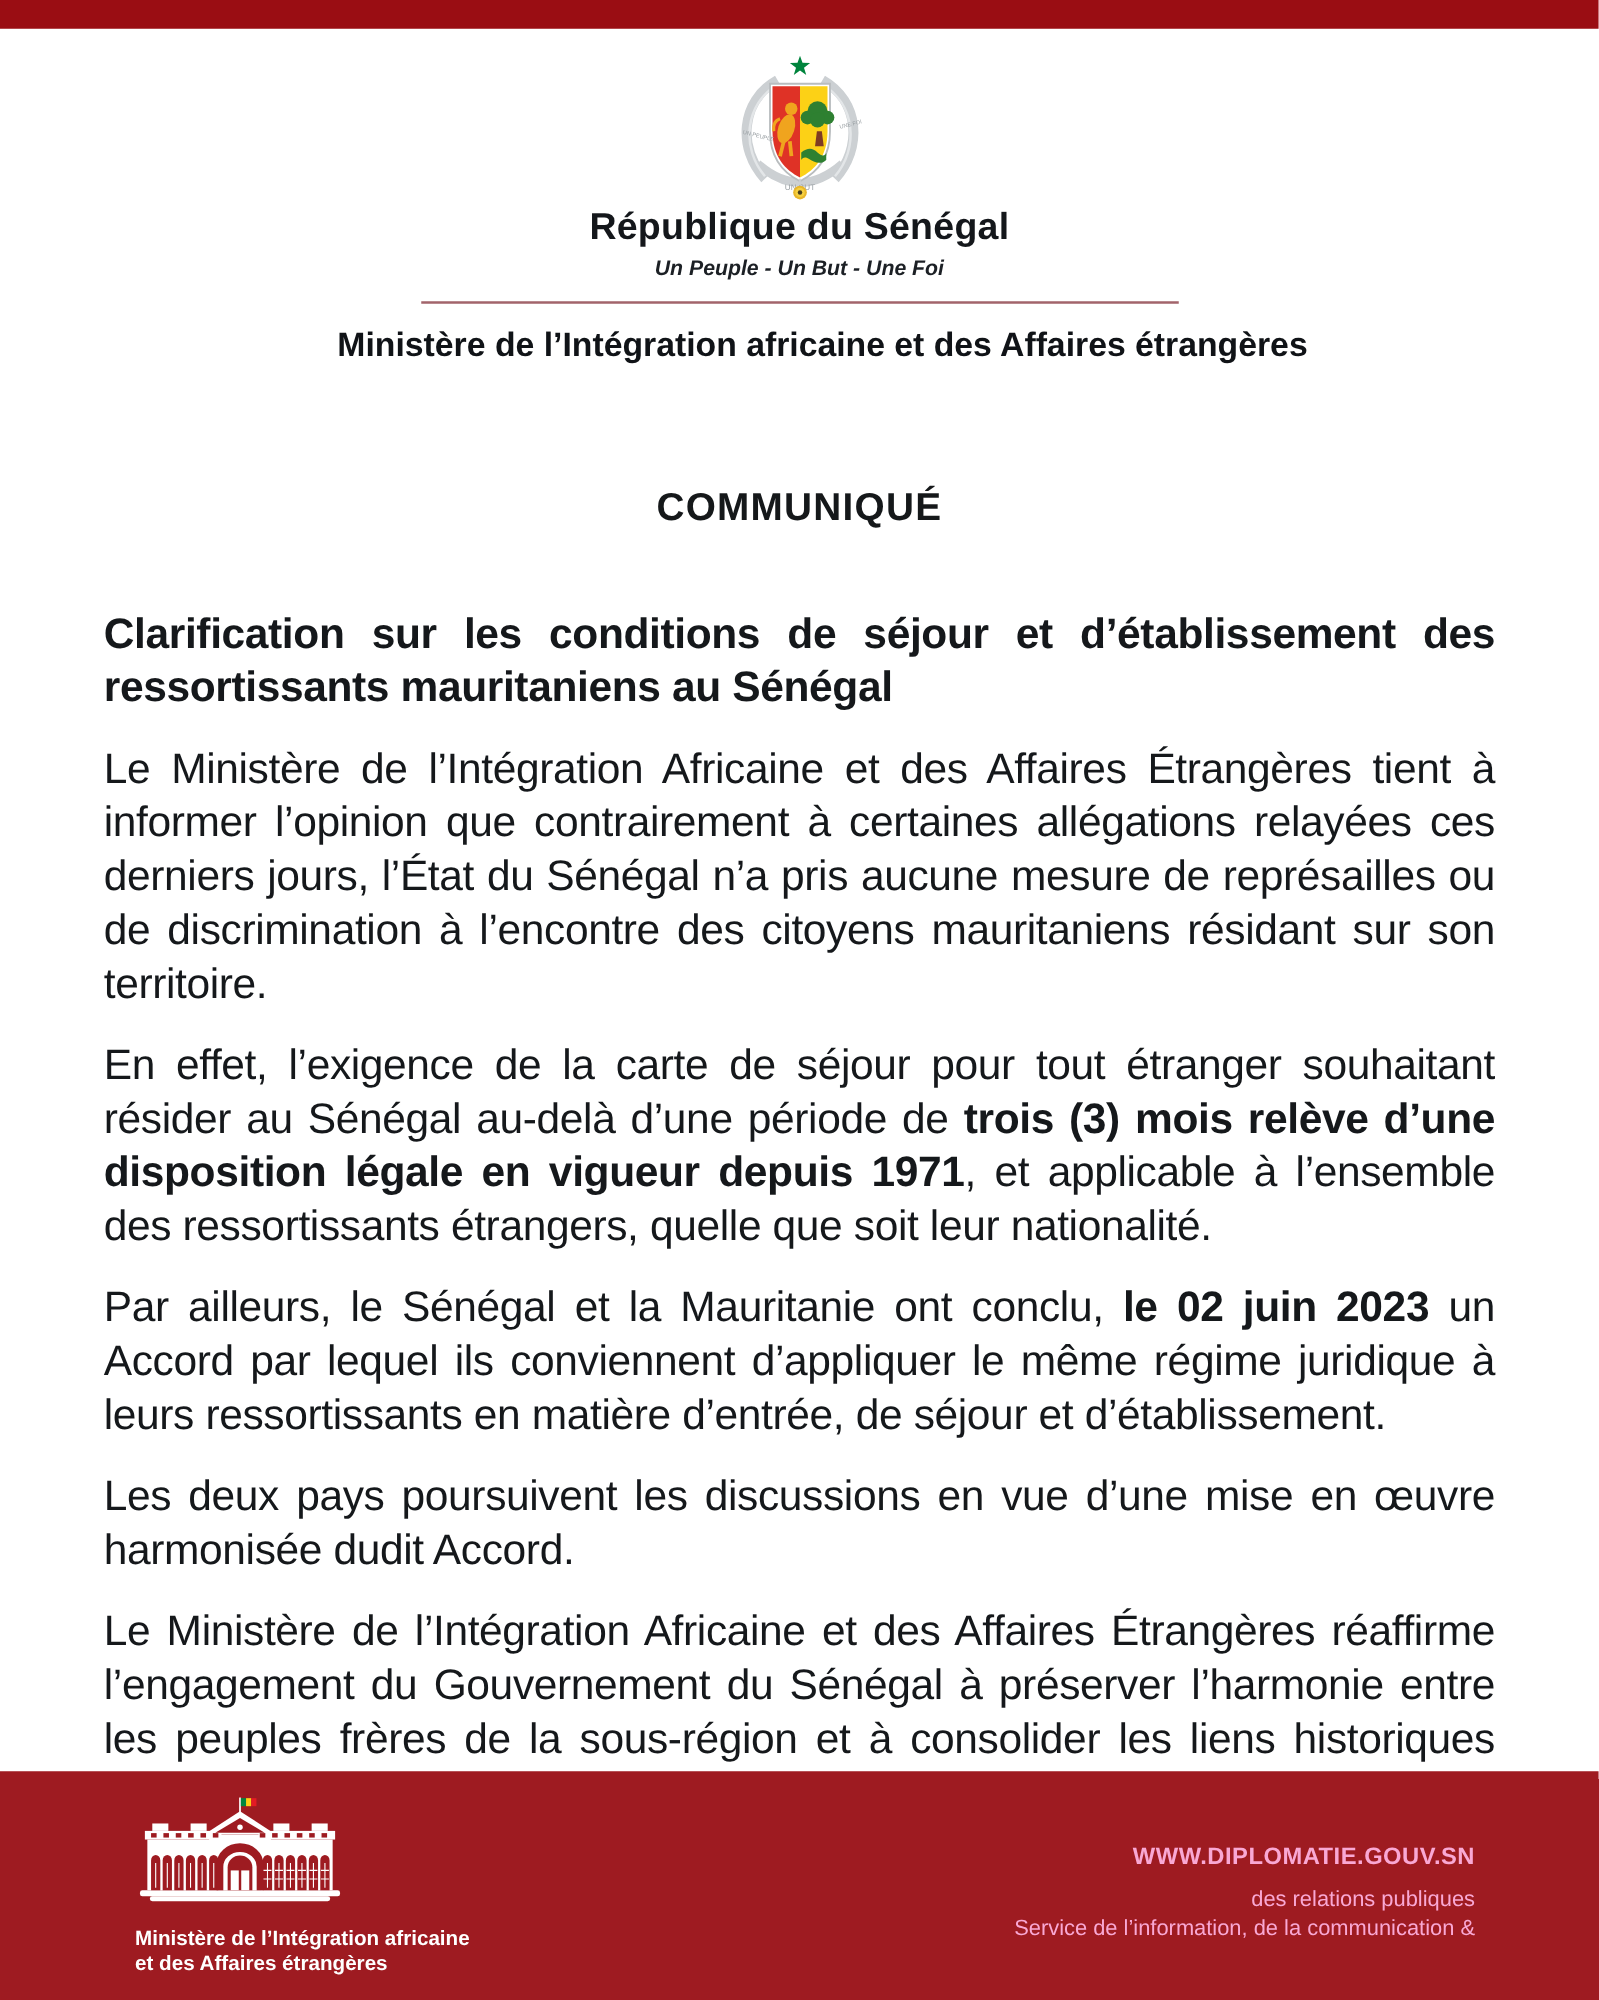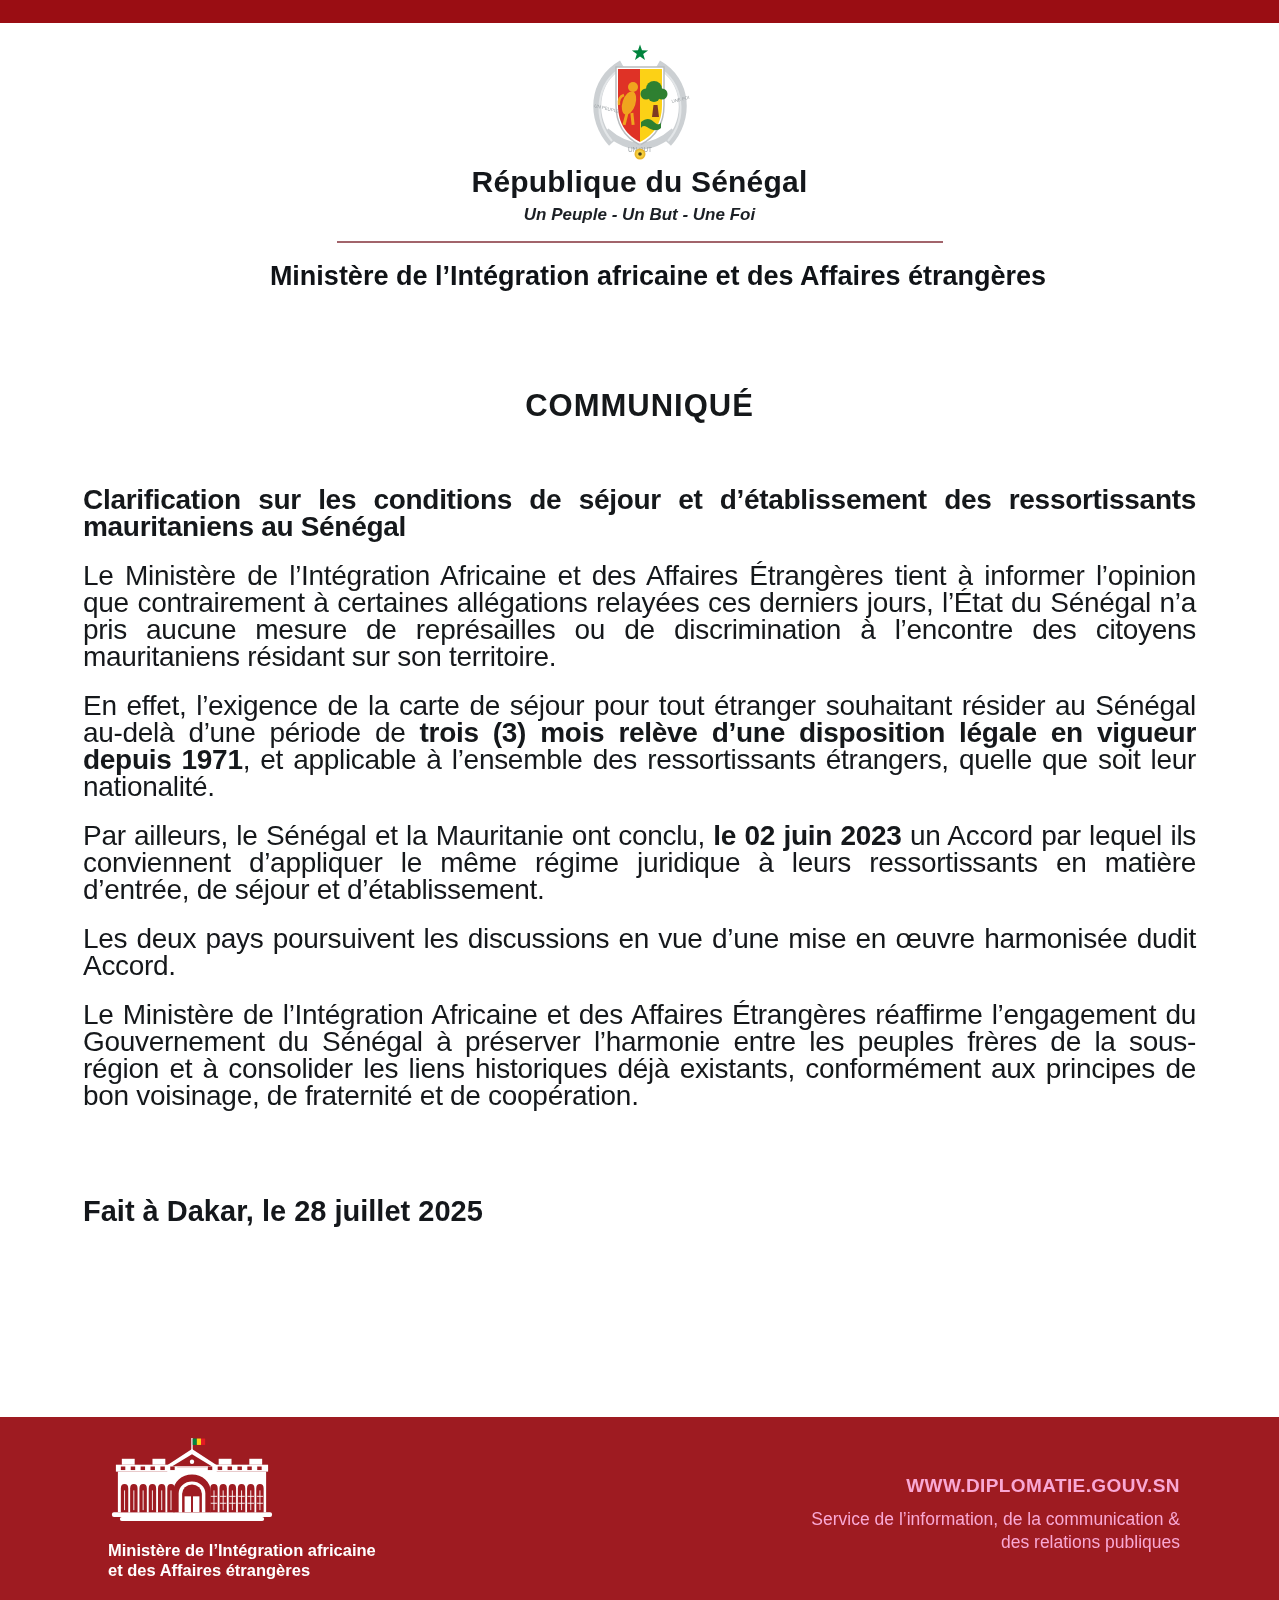--- a/index.html
+++ b/index.html
@@ -9,21 +9,21 @@
   }
   .top-bar{height:23px;background:#9a0d13;}
   .doc-header{text-align:center;}
   .emblem{display:block;margin:20px auto 0;}
   .republic{font-size:30px;font-weight:700;margin-top:4px;letter-spacing:.2px;color:#14171b;}
   .motto{font-size:17px;font-style:italic;font-weight:600;margin-top:6px;color:#1c2025;}
   .rule{width:606px;border:none;border-top:2px solid #a2646b;margin:16px auto 0;}
   .ministry{font-size:27px;font-weight:700;margin-top:18px;color:#101317;padding-left:37px;}
   .doc-title{text-align:center;font-size:31px;font-weight:700;letter-spacing:1px;margin-top:96px;}
   .content{padding:0 83px;}
-  .par{font-size:28px;line-height:27px;text-align:justify;margin:0 0 22px;letter-spacing:-0.3px;color:#15181b;}
+  .par{font-size:34px;line-height:43px;text-align:justify;margin:0 0 22px;letter-spacing:-0.3px;color:#15181b;}
   .par b{font-weight:700;}
   .subject{font-weight:700;margin-top:62px;}
   .dateline{font-size:29px;font-weight:700;text-align:left;padding-right:99px;margin-top:86px;color:#14171b;}
   .doc-footer{position:absolute;left:0;right:0;bottom:0;height:183px;background:#9e1b21;}
   .footer-left{position:absolute;left:108px;top:20px;width:290px;text-align:left;}
   .footer-left .name{color:#ffffff;font-size:16.5px;font-weight:700;line-height:20px;margin-top:8px;}
   .footer-right{position:absolute;right:99px;top:58px;text-align:right;color:#f9a8d4;}
   .website{font-size:19px;font-weight:700;letter-spacing:.4px;}
   .service{font-size:17.5px;line-height:23px;margin-top:11px;font-weight:400;}
 </style>
@@ -169,17 +169,17 @@
       </g>
     </svg>
     <div class="name">
       <div>Ministère de l’Intégration africaine</div>
       <div>et des Affaires étrangères</div>
     </div>
   </div>
   <div class="footer-right">
     <div class="website">WWW.DIPLOMATIE.GOUV.SN</div>
     <div class="service">
+      <div>des relations publiques</div>
       <div>Service de l’information, de la communication &amp;</div>
-      <div>des relations publiques</div>
     </div>
   </div>
 </footer>
 
 </body></html>

